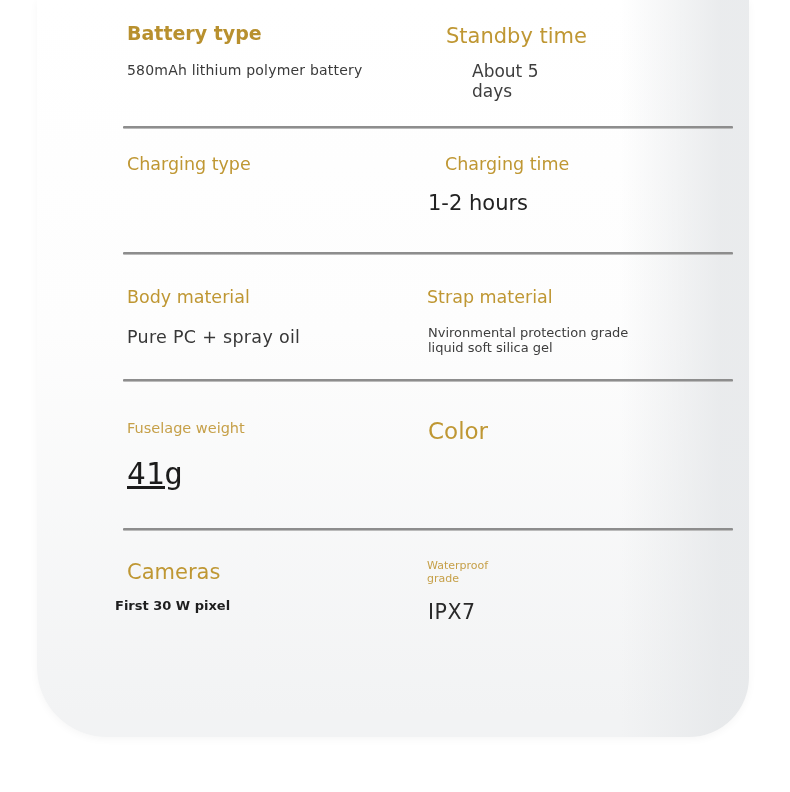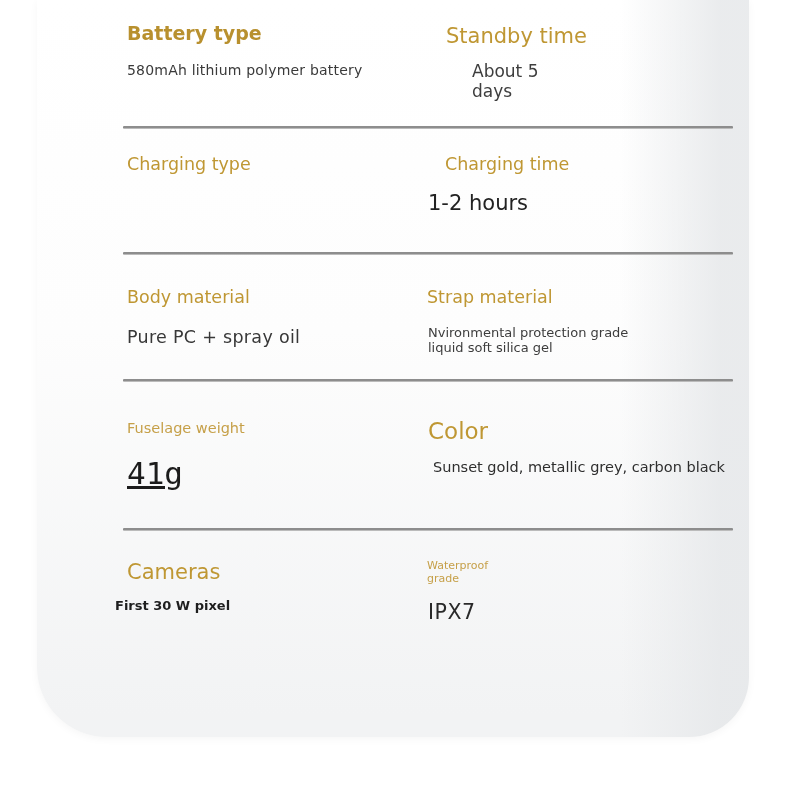--- a/index.html
+++ b/index.html
@@ -90,21 +90,20 @@
     <div class="cell value r3-lv">Pure PC + spray oil</div>
     <div class="cell value r3-rv">Nvironmental protection grade
 liquid soft silica gel</div>
     <div class="cell label r3-rl">Strap material</div>
 
     <div class="divider d3"></div>
 
     <div class="cell label r4-ll">Fuselage weight</div>
     <div class="cell value r4-lv">41g</div>
     <div class="cell label r4-rl">Color</div>
-    <div class="cell value r4-rv">Sunset gold, metallic grey, carbon black</div>
 
     <div class="divider d4"></div>
 
     <div class="cell label r5-ll">Cameras</div>
     <div class="cell value r5-lv">First 30 W pixel</div>
     <div class="cell label r5-rl">Waterproof
 grade</div>
     <div class="cell value r5-rv">IPX7</div>
 
   </div>

